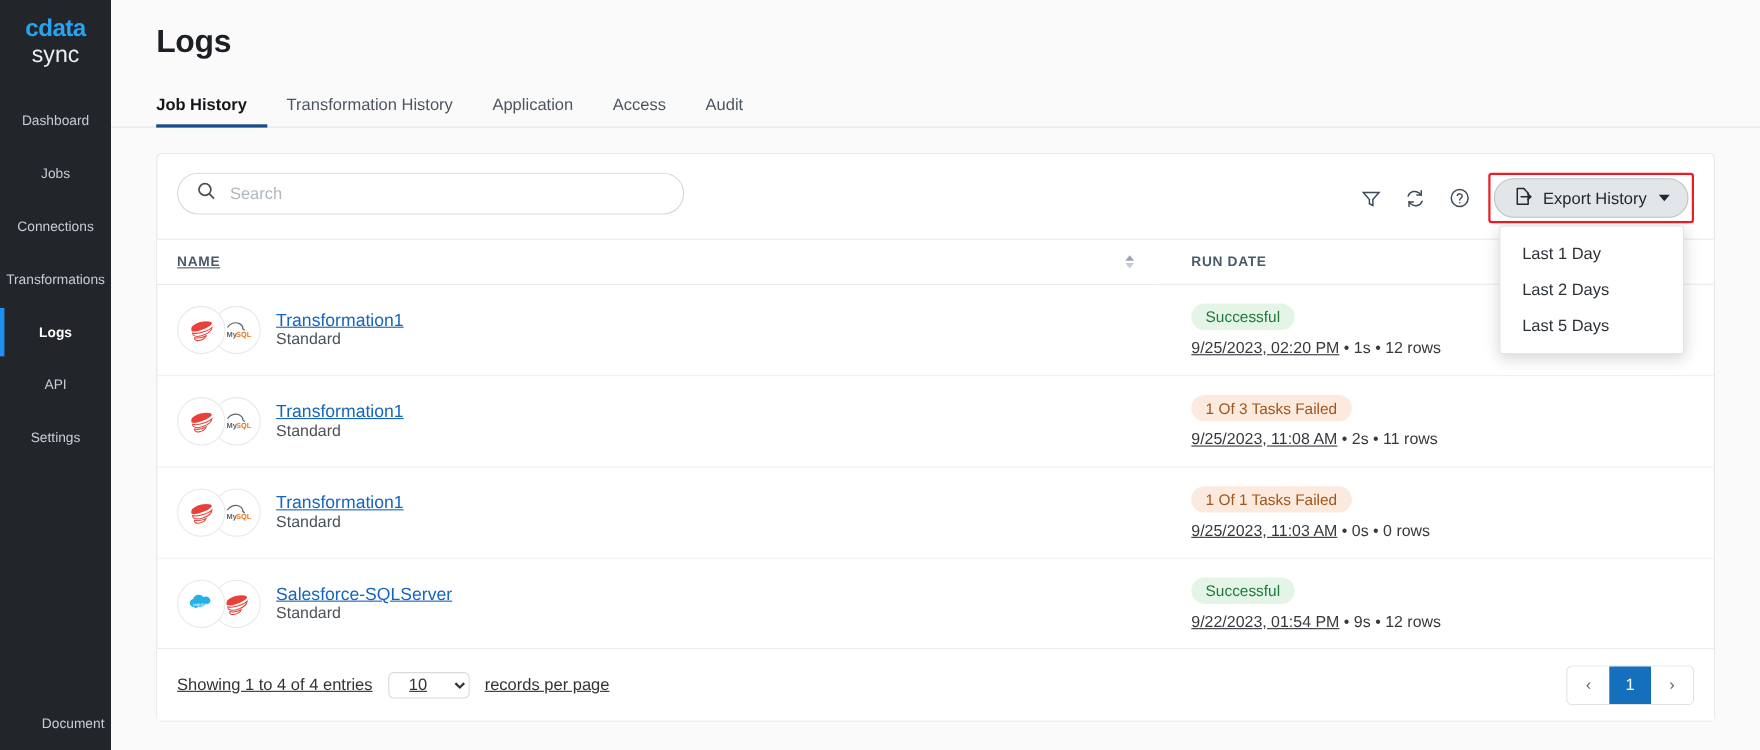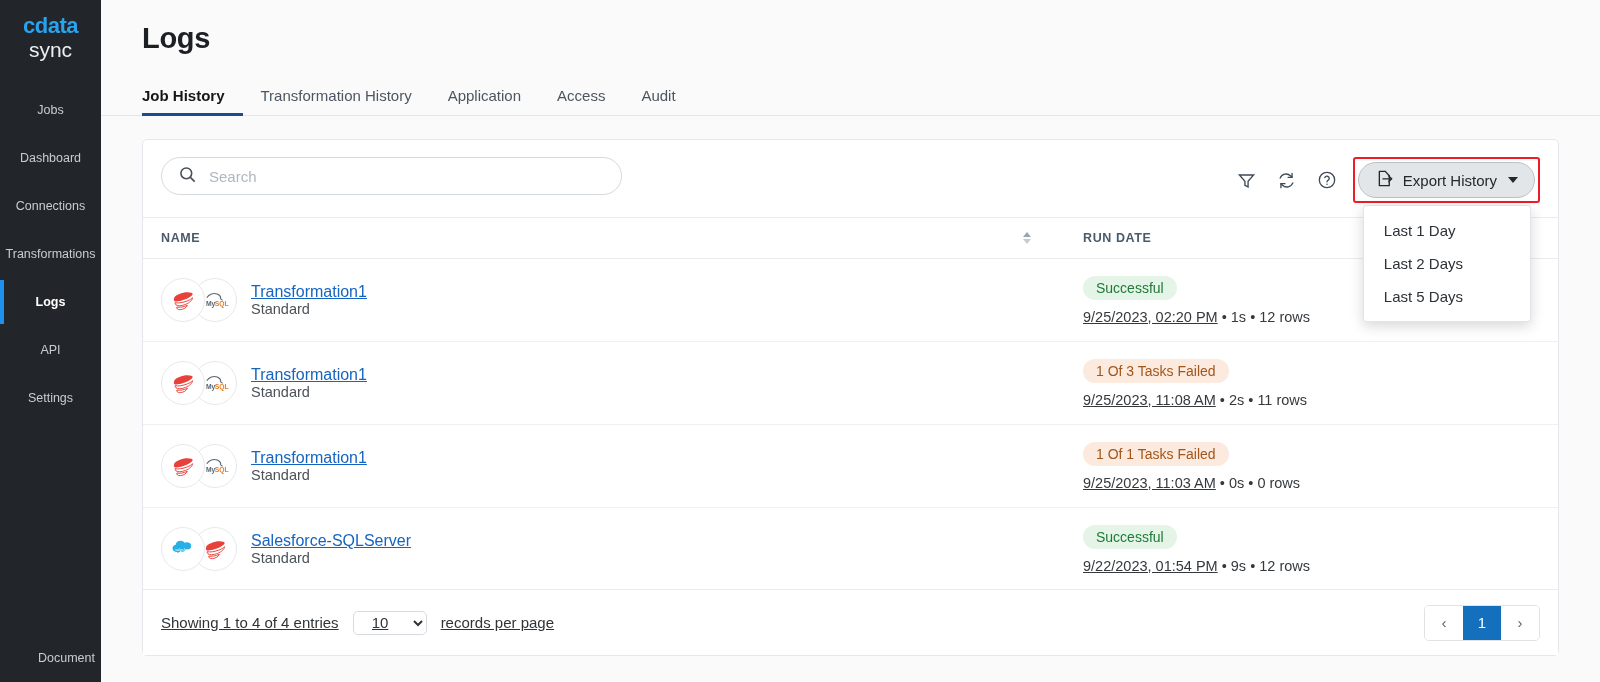--- a/index.html
+++ b/index.html
@@ -132,21 +132,21 @@
 
   
   table { width: 100%; border-collapse: collapse; }
   thead th {
     text-align: left; font-size: 12.5px; font-weight: 700;
     color: #4a5a6a; letter-spacing: 0.6px;
     padding: 13px 0 13px 0;
     border-top: 1px solid #e9ecef; border-bottom: 1px solid #e9ecef;
     background: #fff;
   }
-  th.col-name { padding-left: 18px; width: 910px; position: relative; }
+  th.col-name { padding-left: 18px; width: 910px; position: relative; text-decoration: underline; }
   th.col-date { padding-left: 30px; }
   .sort-arrows {
     position: absolute; right: 22px; top: 50%; transform: translateY(-50%);
     display: flex; flex-direction: column; gap: 2px; cursor: pointer;
   }
   .sort-arrows i { display: block; width: 0; height: 0; border-left: 4px solid transparent; border-right: 4px solid transparent; }
   .sort-arrows i.up { border-bottom: 5px solid #9aa5b1; }
   .sort-arrows i.down { border-top: 5px solid #c5ccd3; }
 
   tbody td {
@@ -207,24 +207,24 @@
 
 <div class="app">
 
   <nav class="sidebar">
     <div class="logo-wrap">
       <div class="logo-cdata">cdata</div>
       <div class="logo-sync">sync</div>
     </div>
     <div class="nav">
       <div class="nav-item">
+        <span>Dashboard</span>
+      </div>
+      <div class="nav-item">
         <span>Jobs</span>
-      </div>
-      <div class="nav-item">
-        <span>Dashboard</span>
       </div>
       <div class="nav-item">
         <span>Connections</span>
       </div>
       <div class="nav-item">
         <span>Transformations</span>
       </div>
       <div class="nav-item active">
         <span>Logs</span>
       </div>

